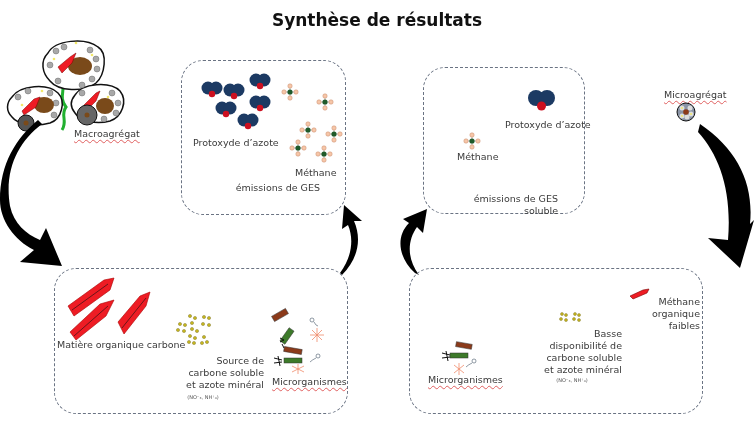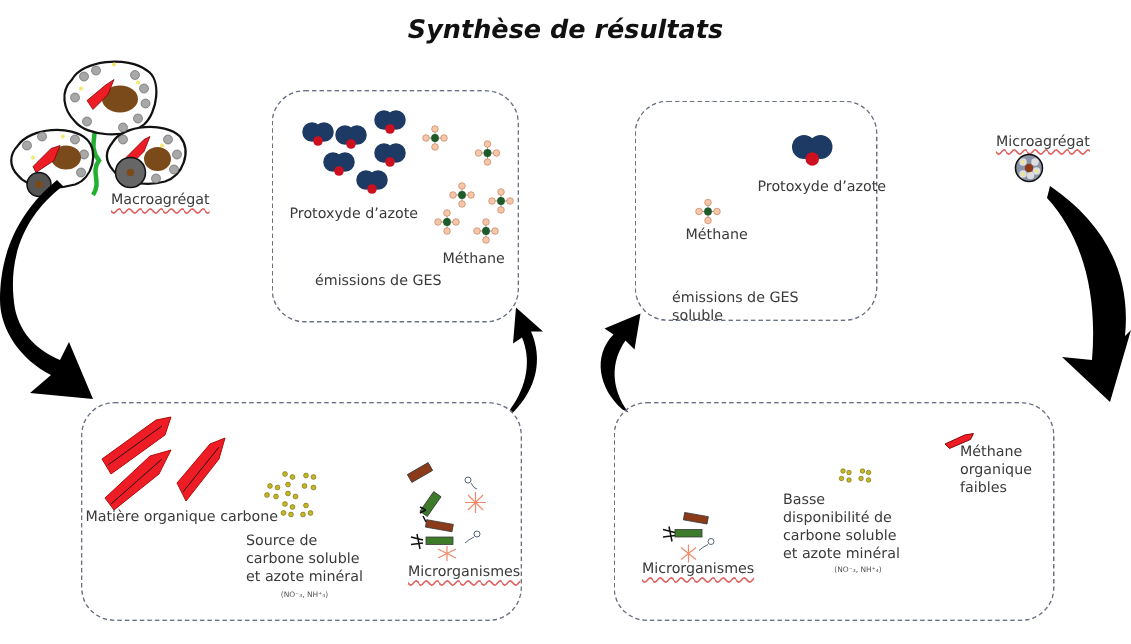--- a/index.html
+++ b/index.html
@@ -1,20 +1,20 @@
 <!DOCTYPE html>
 <html><head>
 <meta charset="utf-8">
 <style>
   html, body { margin:0; padding:0; background:#ffffff; }
   body { width:754px; height:429px; position:relative; overflow:hidden; font-family:"DejaVu Sans", sans-serif; color:#333; }
   .abs { position:absolute; }
-  .title { left:0; width:754px; top:10px; text-align:center; font-family:"DejaVu Sans", sans-serif; font-weight:bold; font-size:17px; color:#111;font-style:italic; }
+  .title { left:0; width:754px; top:10px; text-align:center; font-family:"DejaVu Sans", sans-serif; font-weight:bold; font-size:17px; color:#111; }
   .box { position:absolute; border:1.3px dashed #6a7383; border-radius:22px; }
-  .lbl { position:absolute; font-size:9.5px; color:#3a3a3a; text-align:left; line-height:12px; white-space:nowrap; }
+  .lbl { position:absolute; font-size:9.5px; color:#3a3a3a; text-align:right; line-height:12px; white-space:nowrap; }
   .lbl.left { text-align:left; }
   .small { position:absolute; font-size:5px; color:#555; white-space:nowrap; text-align:center; }
   .spell { text-decoration: underline wavy #e06060; text-decoration-thickness:0.6px; text-underline-offset:2px; }
   svg { position:absolute; overflow:visible; }
 </style>
 </head>
 <body>
 
 <div class="abs title">Synthèse de résultats</div>
 

